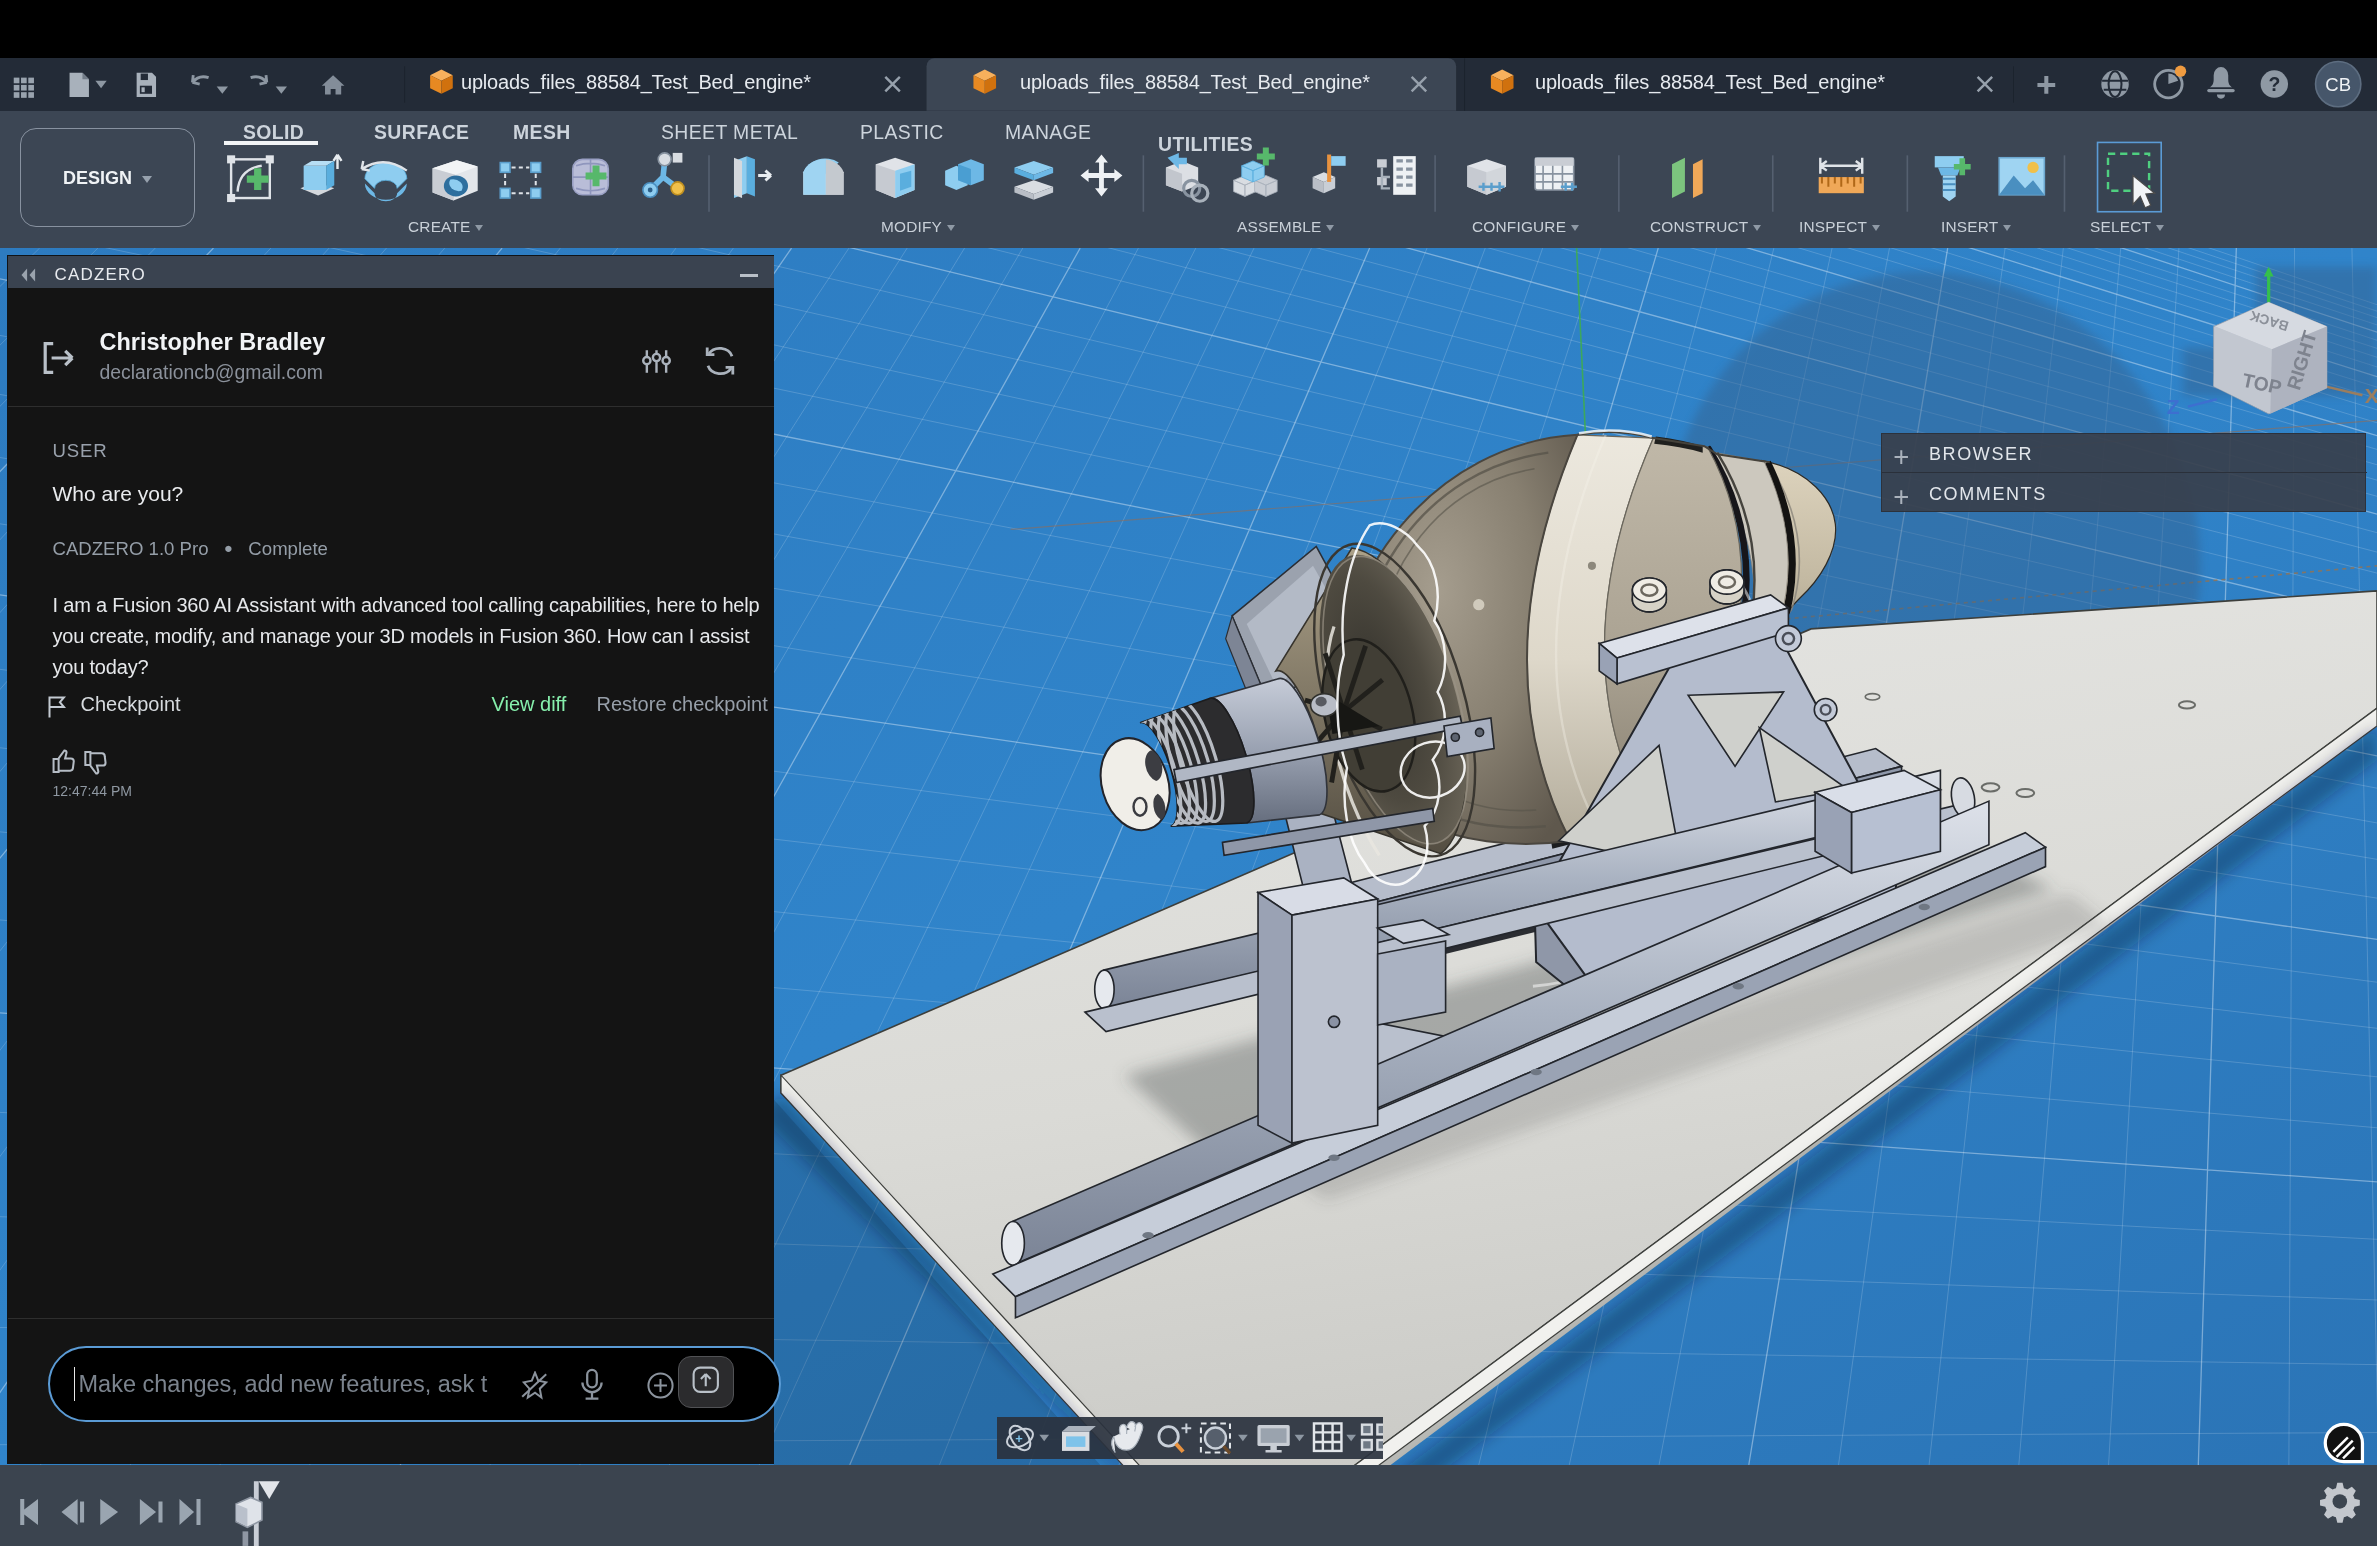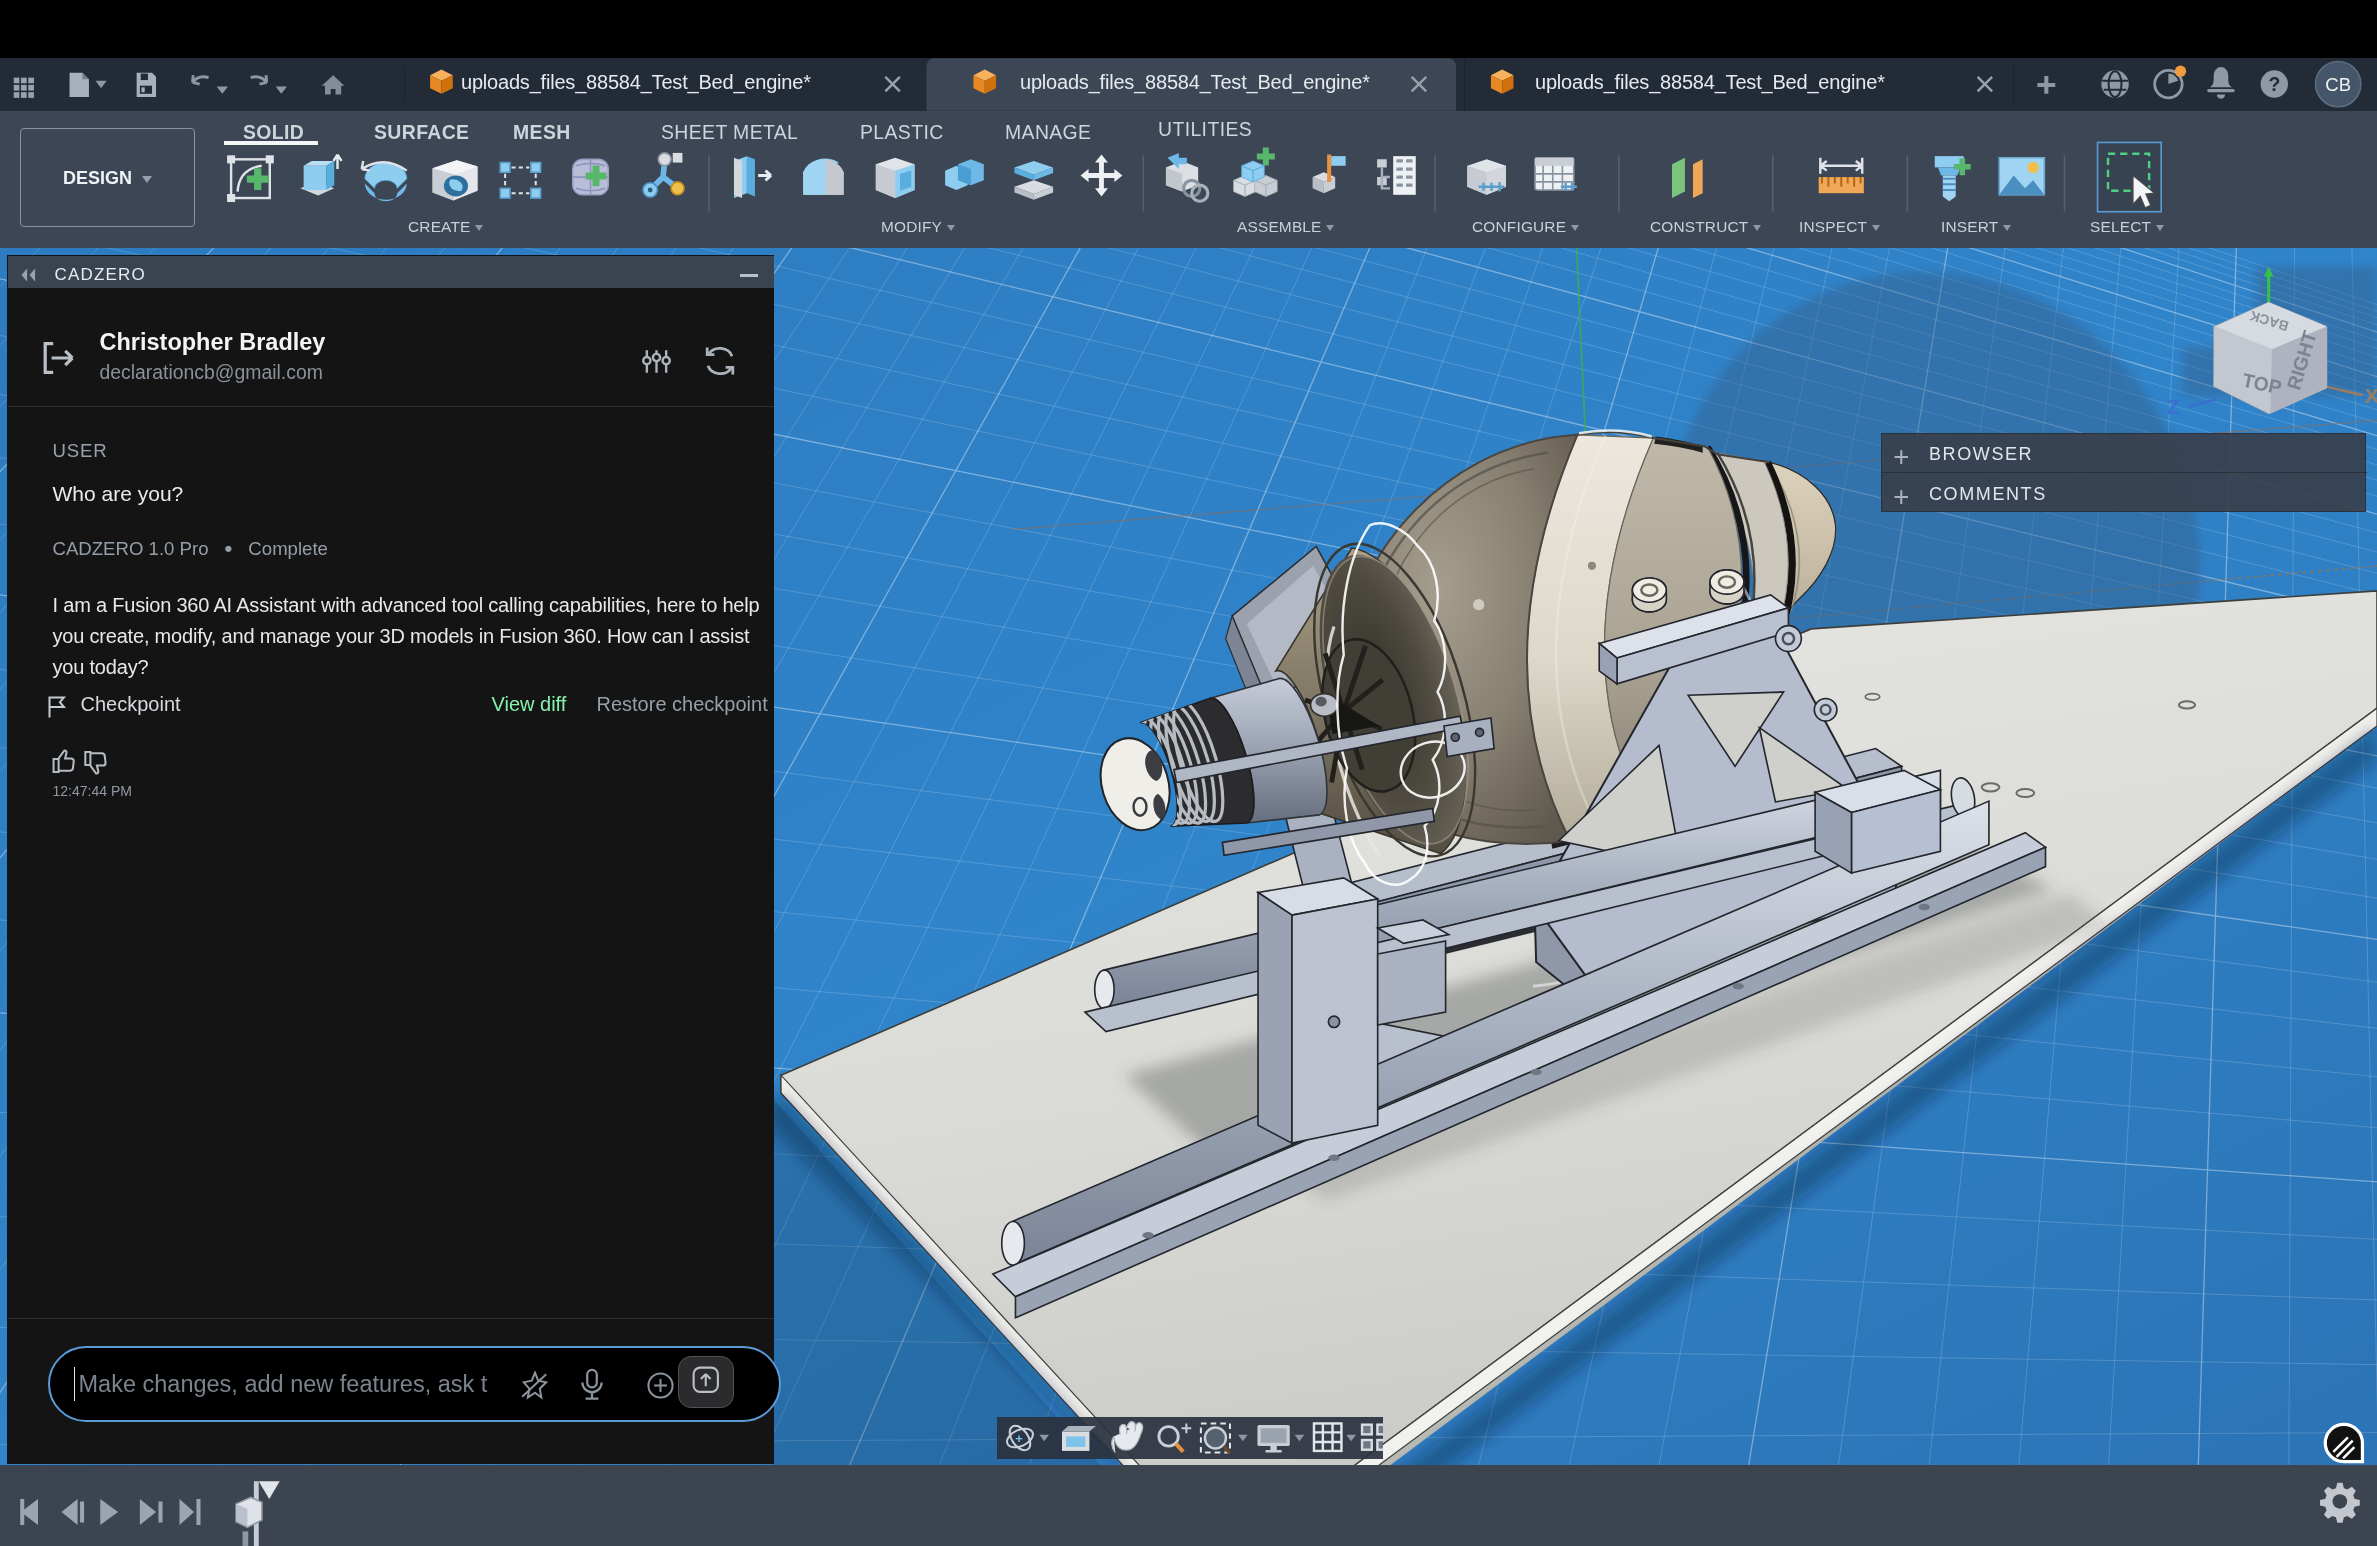--- a/index.html
+++ b/index.html
@@ -96,23 +96,23 @@
   <span class="abs tabtxt" style="left:1535px;top:13px">uploads_files_88584_Test_Bed_engine*</span>
 </div>
 
 <div class="abs" id="ribbon">
   <span class="abs rtab" style="left:243px;top:9.7px">SOLID</span>
   <span class="abs rtab" style="left:374px;top:9.7px;font-weight:bold">SURFACE</span>
   <span class="abs rtab" style="left:513px;top:9.7px;font-weight:bold">MESH</span>
   <span class="abs rtab" style="left:661px;top:9.7px;font-weight:normal">SHEET METAL</span>
   <span class="abs rtab" style="left:860px;top:9.7px;font-weight:normal">PLASTIC</span>
   <span class="abs rtab" style="left:1005px;top:9.7px;font-weight:normal">MANAGE</span>
-  <span class="abs rtab" style="left:1158px;top:7px;font-weight:normal">UTILITIES</span>
+  <span class="abs rtab" style="left:1158px;top:22px;font-weight:bold">UTILITIES</span>
   <div class="abs" style="left:224px;top:30px;width:94px;height:4px;background:#f2f4f6"></div>
-  <div class="abs" style="left:20px;top:17px;width:175px;height:99px;border:0.8px solid #8892a0;border-radius:4px;color:#f0f3f6;font-size:18px;font-weight:bold;text-align:center;line-height:99px">DESIGN&nbsp;&nbsp;<span class="caret"></span></div>
+  <div class="abs" style="left:20px;top:17px;width:175px;height:99px;border:0.8px solid #8892a0;border-radius:16px;color:#f0f3f6;font-size:18px;font-weight:bold;text-align:center;line-height:99px">DESIGN&nbsp;&nbsp;<span class="caret"></span></div>
   <span class="abs glabel" style="left:408px;top:107px">CREATE&nbsp;<span class="caret2"></span></span>
   <span class="abs glabel" style="left:881px;top:107px">MODIFY&nbsp;<span class="caret2"></span></span>
   <span class="abs glabel" style="left:1237px;top:107px">ASSEMBLE&nbsp;<span class="caret2"></span></span>
   <span class="abs glabel" style="left:1472px;top:107px">CONFIGURE&nbsp;<span class="caret2"></span></span>
   <span class="abs glabel" style="left:1650px;top:107px">CONSTRUCT&nbsp;<span class="caret2"></span></span>
   <span class="abs glabel" style="left:1799px;top:107px">INSPECT&nbsp;<span class="caret2"></span></span>
   <span class="abs glabel" style="left:1941px;top:107px">INSERT&nbsp;<span class="caret2"></span></span>
   <span class="abs glabel" style="left:2090px;top:107px">SELECT&nbsp;<span class="caret2"></span></span>
   <svg class="abs" style="left:0;top:0" width="2377" height="137" viewBox="0 0 2940 170">
     <g stroke="#556070" stroke-width="2">

